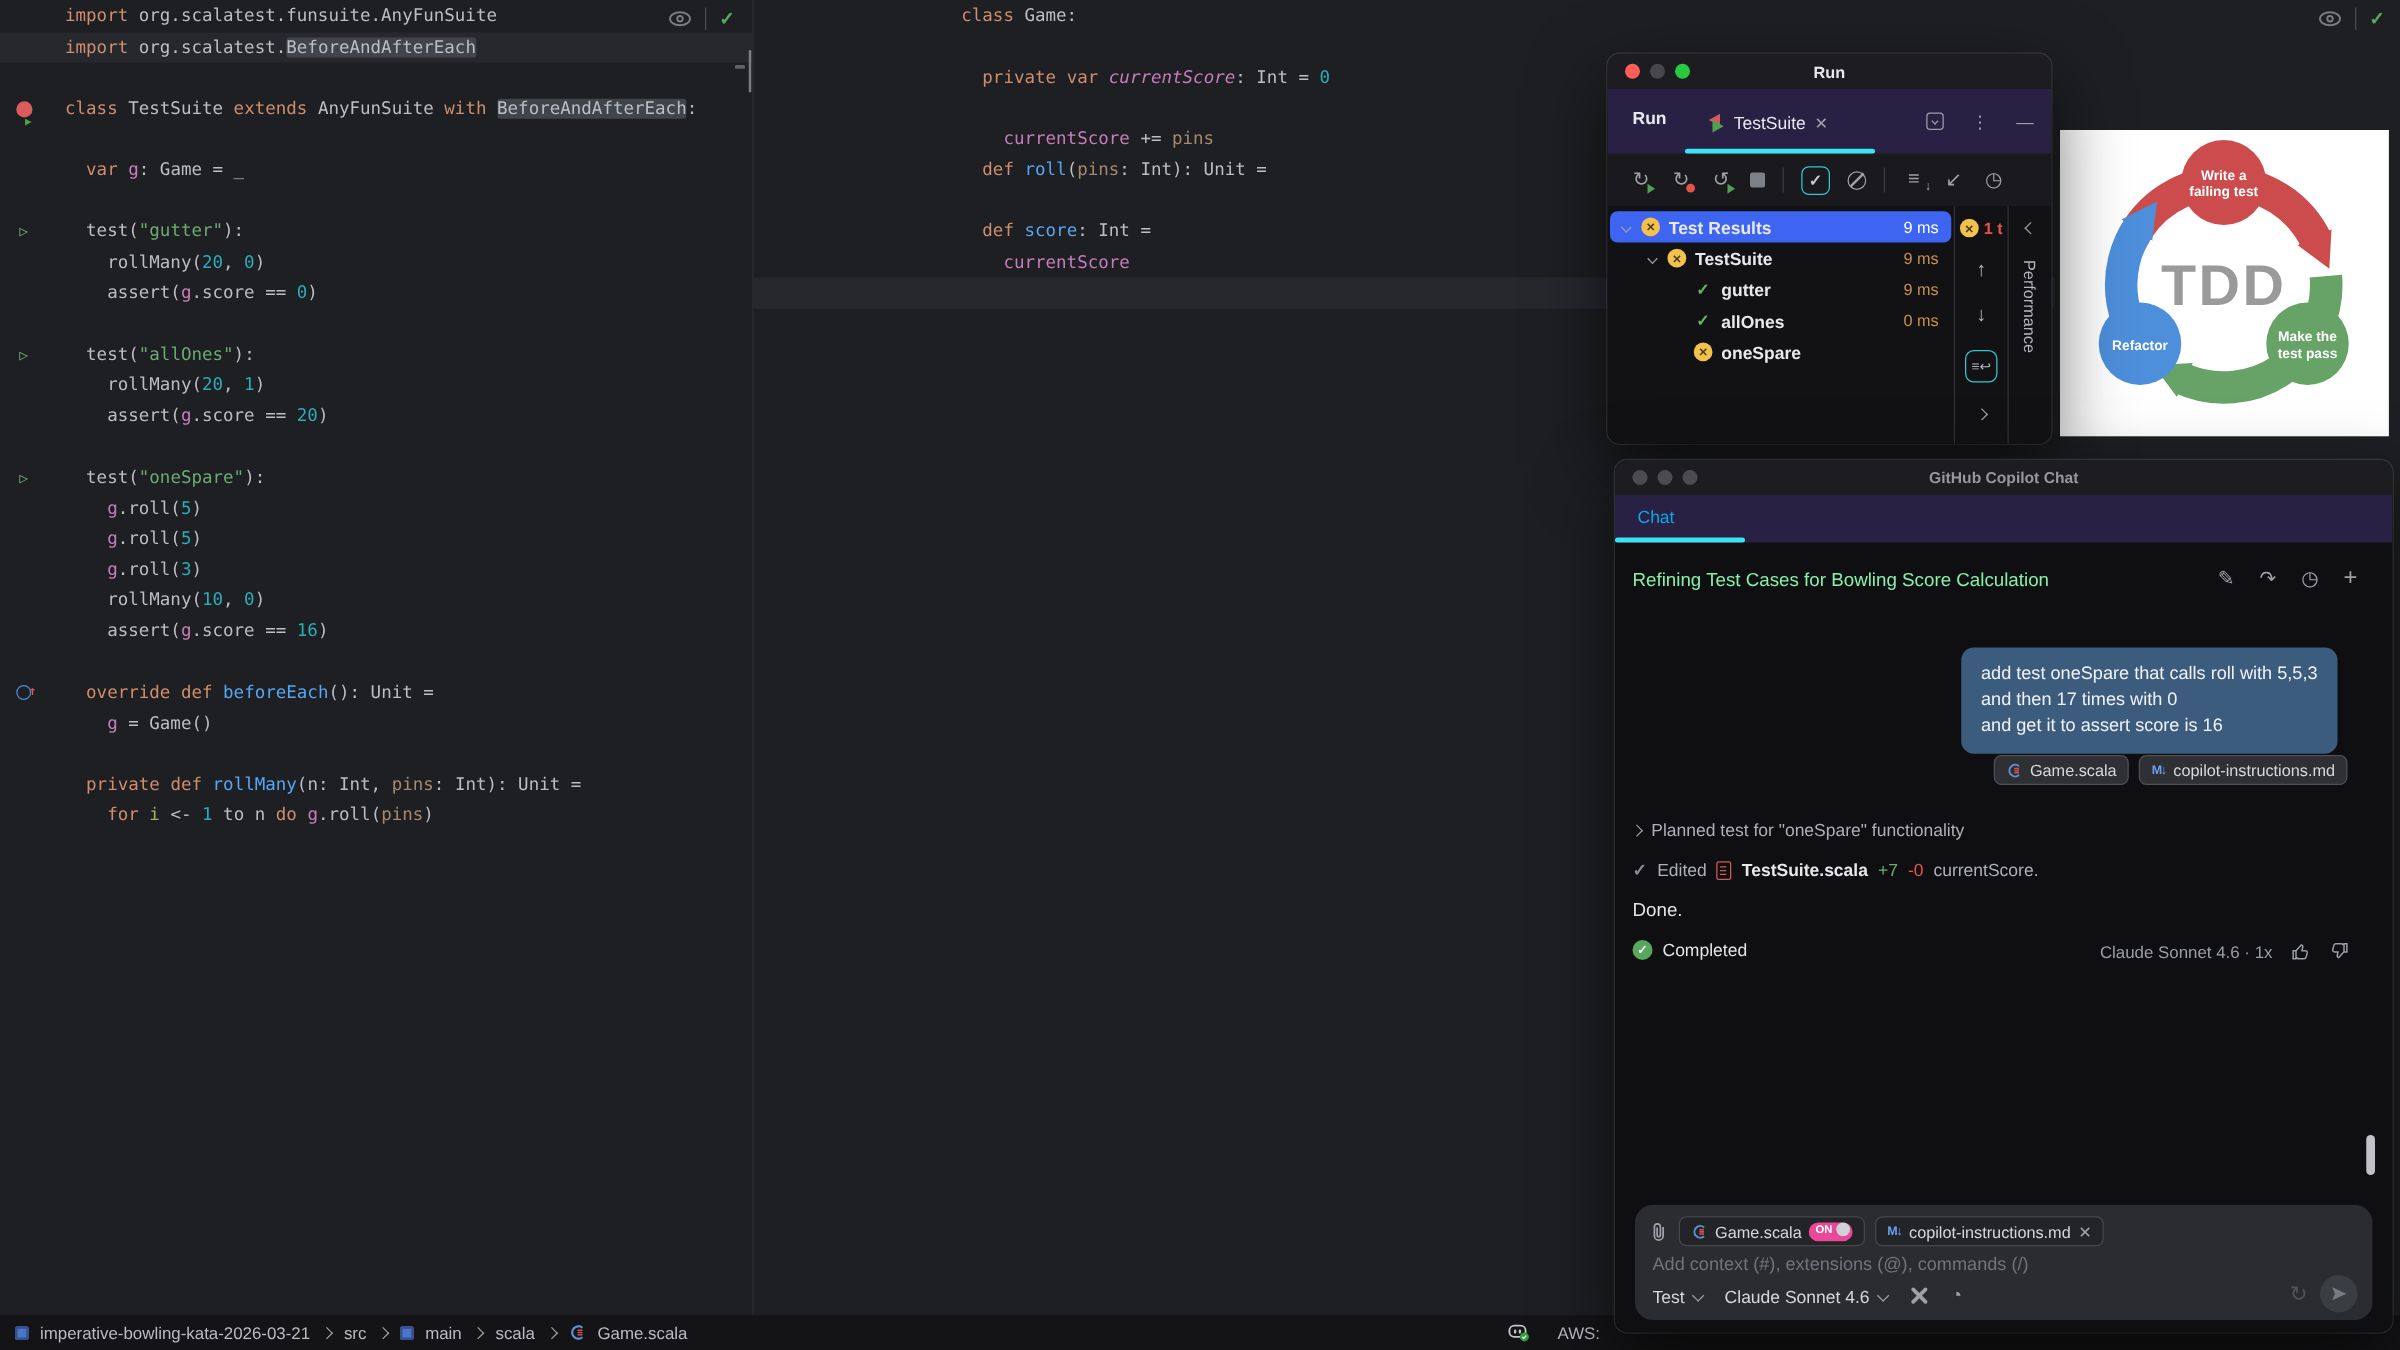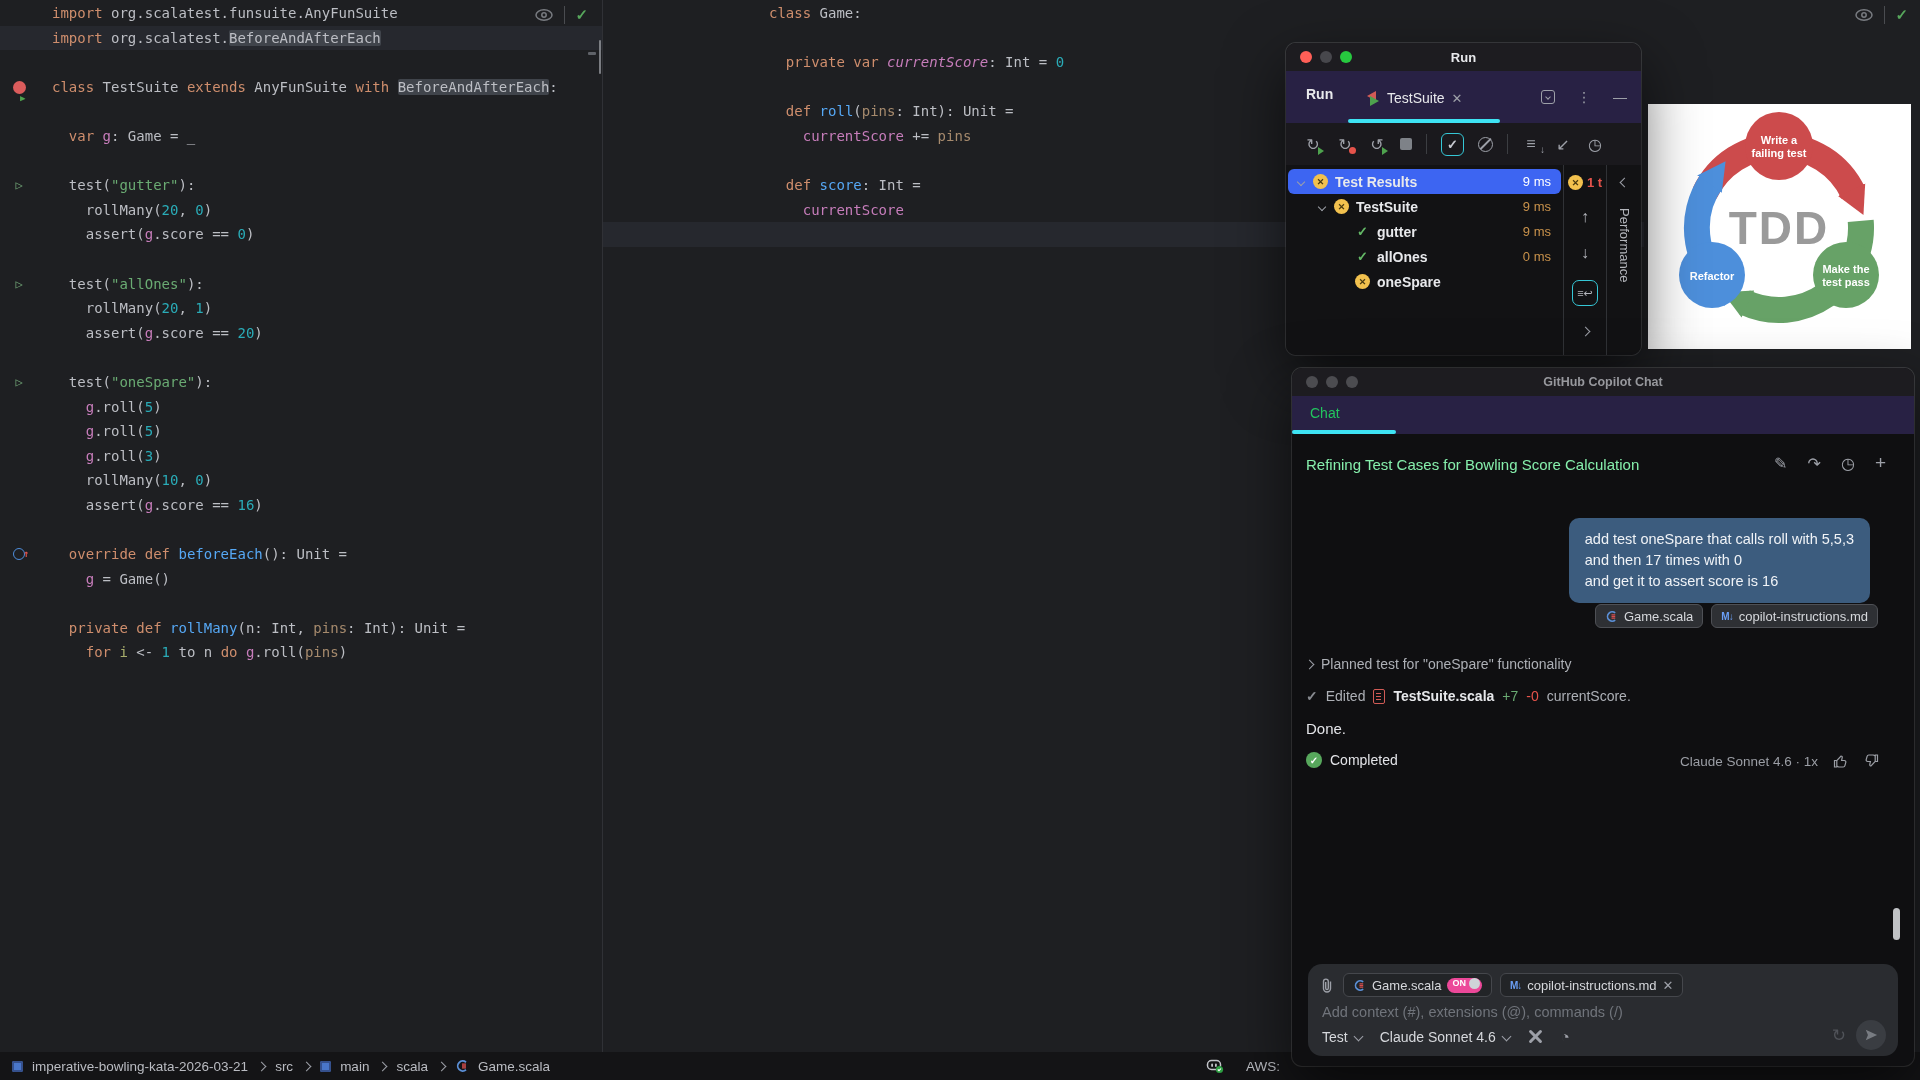--- a/index.html
+++ b/index.html
@@ -123,21 +123,21 @@
   #run-rail .arrow { color:#B4B6BC; font-size:16px; margin-top:18px; }
   .rail-box { margin-top:18px; width:26px; height:26px; border:1.5px solid #35C7D6; border-radius:7px;
               display:flex; align-items:center; justify-content:center; color:#B4B6BC; font-size:11px; }
   #perf-strip { position:absolute; left:320px; top:122px; width:35px; bottom:0; background:#121214;
                 border-left:1px solid #303236; display:flex; flex-direction:column; align-items:center; }
   #perf-strip .plabel { margin-top:22px; writing-mode:vertical-rl; font-size:13px; color:#B4B6BC; }
 
   
   #chat-win { left:1292px; top:368px; width:622px; height:698px; background:#0F0F11; }
   #chat-win .tabrow { height:38px; }
-  #chat-tab-label { position:absolute; left:18px; top:9px; font-size:14px; color:#22c55e; }
+  #chat-tab-label { position:absolute; left:18px; top:9px; font-size:14px; color:#0ea5e9; }
   #chat-underline { left:0; width:104px; }
 
   #chat-head { position:absolute; left:14px; top:88px; font-size:15px; color:#86efac; }
   .chat-head-icons { position:absolute; right:28px; top:84px; display:flex; gap:20px; align-items:center;
                      color:#9DA0A8; font-size:16px; }
 
   #bubble { position:absolute; right:44px; top:150px; background:#3C5C7E; border-radius:10px;
             padding:11px 16px; color:#F0F3F7; font-size:14.5px; line-height:21px; }
   .chips-row { position:absolute; right:36px; top:236px; display:flex; gap:8px; }
   .chip { height:24px; display:flex; align-items:center; gap:6px; padding:0 9px;
@@ -241,22 +241,22 @@
 <div class="scroll-mark"></div>
 <div class="scroll-dash"></div>
 <div class="pane-divider"></div>
 
 <div class="pane" id="ed-mid">
   <div class="code" id="code-mid">
       <div class="code-line"><span class="tok-kw">class</span><span class="tok-d"> Game:</span></div>
       <div class="code-line"></div>
       <div class="code-line"><span class="tok-d">  </span><span class="tok-kw">private</span><span class="tok-d"> </span><span class="tok-kw">var</span><span class="tok-d"> </span><span class="tok-fldi">currentScore</span><span class="tok-d">: Int = </span><span class="tok-num">0</span></div>
       <div class="code-line"></div>
+      <div class="code-line"><span class="tok-d">    </span><span class="tok-fld">currentScore</span><span class="tok-d"> += </span><span class="tok-par">pins</span></div>
       <div class="code-line"><span class="tok-d">  </span><span class="tok-kw">def</span><span class="tok-d"> </span><span class="tok-fn">roll</span><span class="tok-d">(</span><span class="tok-par">pins</span><span class="tok-d">: Int): Unit =</span></div>
-      <div class="code-line"><span class="tok-d">    </span><span class="tok-fld">currentScore</span><span class="tok-d"> += </span><span class="tok-par">pins</span></div>
       <div class="code-line"></div>
       <div class="code-line"><span class="tok-d">  </span><span class="tok-kw">def</span><span class="tok-d"> </span><span class="tok-fn">score</span><span class="tok-d">: Int =</span></div>
       <div class="code-line"><span class="tok-d">    </span><span class="tok-fld">currentScore</span></div>
       <div class="code-line caret-line"></div>
     </div>
 </div>
 
 <div class="pane" id="pane-right">
   <div class="inspect" style="right:12px;">
     <span>

